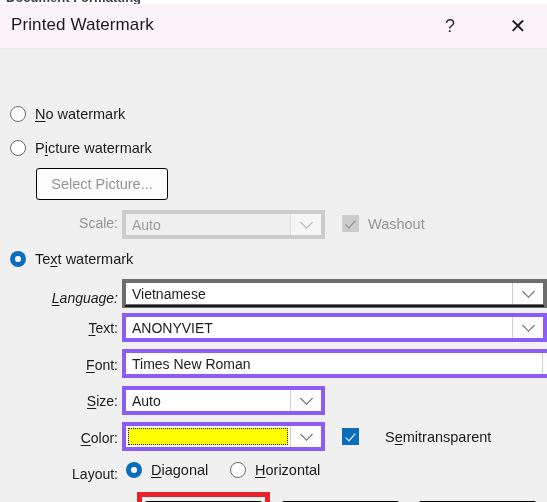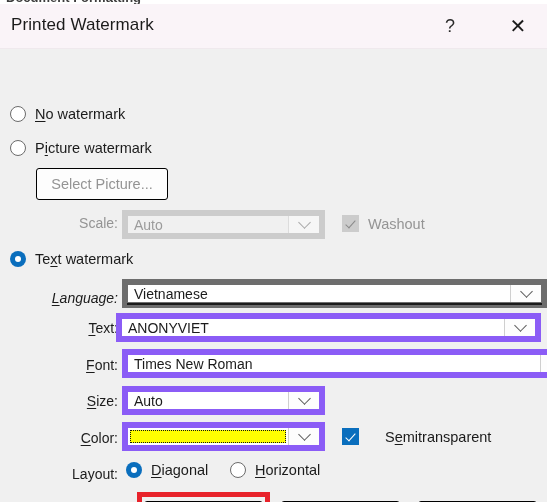--- a/index.html
+++ b/index.html
@@ -184,21 +184,21 @@
     font-size: 14px;
     color: #1b1b1b;
     white-space: nowrap;
   }
   .flabel.disabled { color: #949494; }
 
   
   .combo {
     position: absolute;
     box-sizing: border-box;
-    border: 6px solid #8b5cf6;
+    border: 4px solid #8b5cf6;
     background: #ffffff;
     display: flex;
     align-items: stretch;
     cursor: default;
   }
   .combo .cval {
     flex: 1 1 auto;
     display: flex;
     align-items: center;
     padding-left: 6px;
@@ -337,21 +337,21 @@
 
     <div class="flabel" style="left:18px; top:241px; width:100px;font-style:italic;"><span class="u">L</span>anguage:</div>
     <div class="combo focused" style="left:122px; top:230px; width:425px; height:29px;">
       <div class="cval">Vietnamese</div>
       <div class="carrow">
           <i class="chev"></i>
         </div>
     </div>
 
     <div class="flabel" style="left:18px; top:271px; width:100px;"><span class="u">T</span>ext:</div>
-    <div class="combo" style="left:116px; top:264px; width:425px; height:29px;">
+    <div class="combo" style="left:122px; top:264px; width:425px; height:29px;">
       <div class="cval">ANONYVIET</div>
       <div class="carrow">
           <i class="chev"></i>
         </div>
     </div>
 
     <div class="flabel" style="left:18px; top:308px; width:100px;"><span class="u">F</span>ont:</div>
     <div class="combo" style="left:122px; top:300px; width:455px; height:29px;">
       <div class="cval">Times New Roman</div>
       <div class="carrow">

